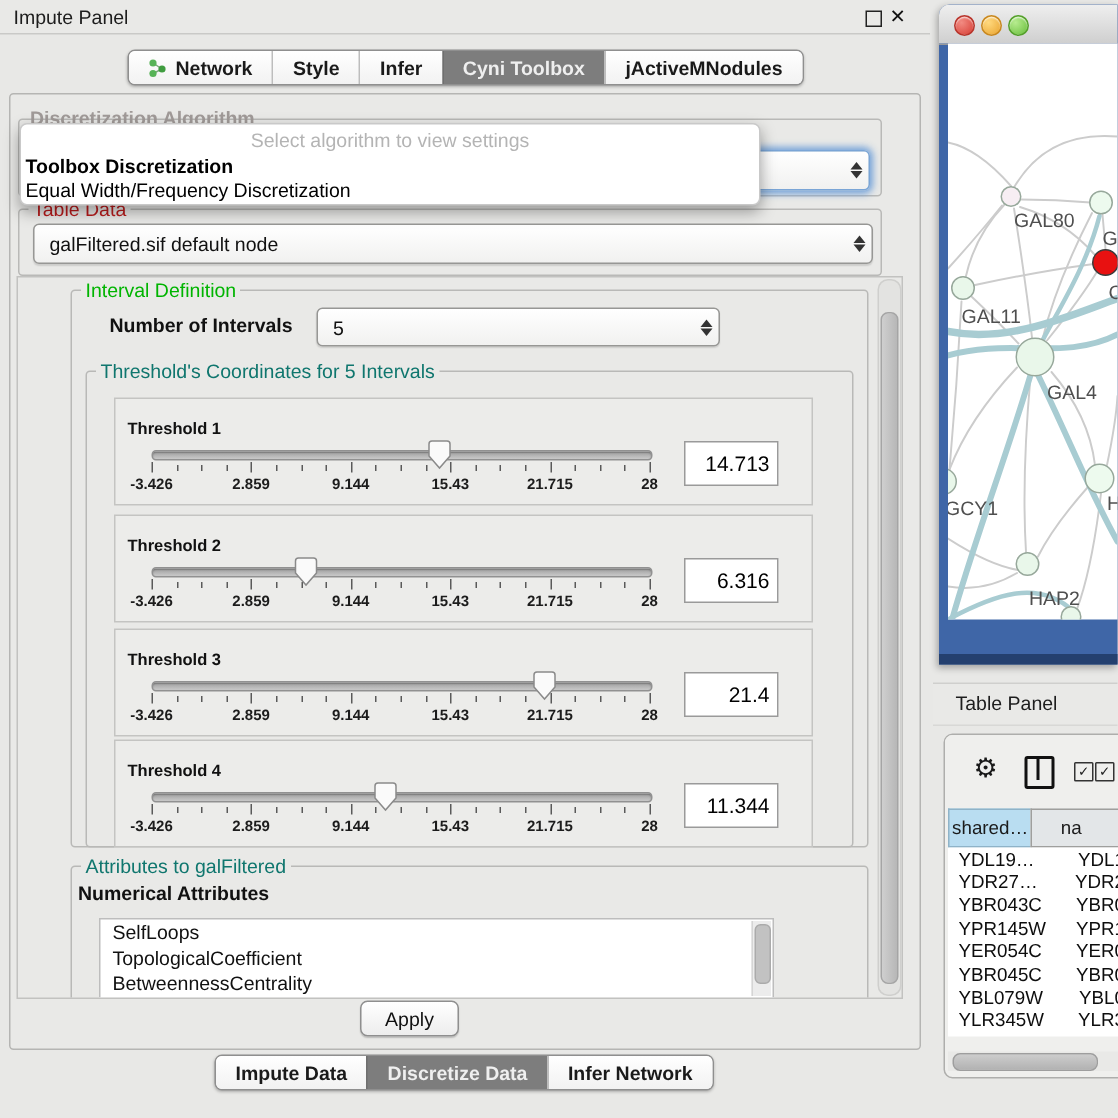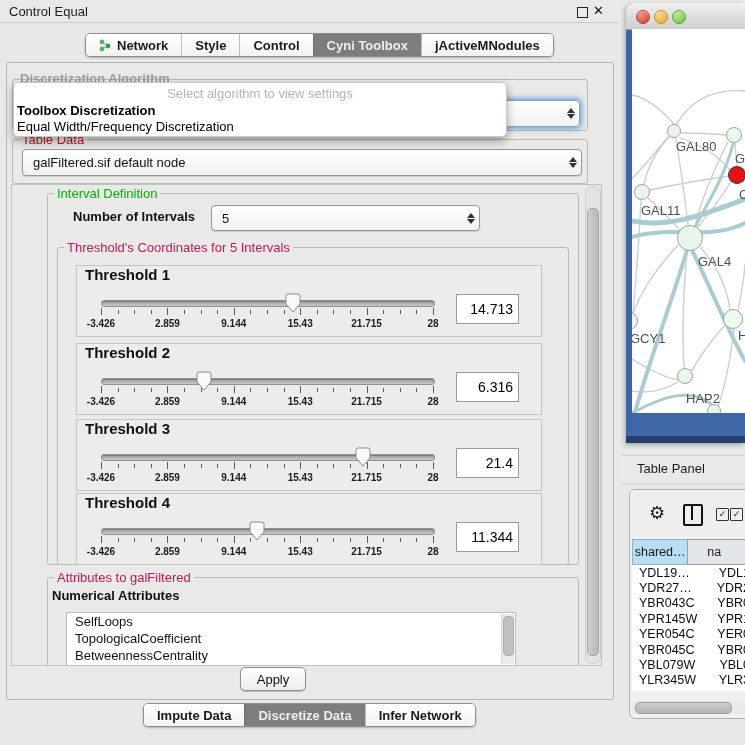--- a/index.html
+++ b/index.html
@@ -16,21 +16,21 @@
   .seg{display:flex;align-items:center;padding:0 13px;font-size:13px;font-weight:bold;color:#1a1a1a;
     border-left:1px solid #bdbdbd;background:linear-gradient(#ffffff,#f2f2f2);white-space:nowrap;}
   .seg:first-child{border-left:none;}
   .seg.selected{background:#7d7d7d;color:#efefef;border-left-color:#6f6f6f;}
   .seg .neticon{margin-right:6px;}
   #content-panel{left:6px;top:62px;width:606px;height:636px;border:1px solid #b5b5b3;
     border-radius:3px;background:#e9e9e7;}
   .groupbox{position:absolute;border:1px solid #b9b9b7;border-radius:3px;}
   .legend{position:absolute;top:-8px;left:6px;background:#e9e9e7;padding:0 3px;font-size:13px;}
   .legend.green{color:#00b400;}
-  .legend.blue{color:#be185d;}
+  .legend.blue{color:#0f766e;}
   .legend.plain{color:#b91c1c;}
   .combo{position:absolute;background:linear-gradient(#ffffff,#f1f1f0);border:1px solid #979795;
     border-radius:4px;display:flex;align-items:center;font-size:13px;color:#111;
     box-shadow:0 1px 1px rgba(0,0,0,.12);}
   .combo .val{padding-left:10px;flex:1;white-space:nowrap;overflow:hidden;}
   .stepper{width:16px;display:flex;flex-direction:column;align-items:center;justify-content:center;gap:1px;}
   .stepper i{width:0;height:0;border-left:4px solid transparent;border-right:4px solid transparent;}
   .stepper .up{border-bottom:5px solid #333;}
   .stepper .dn{border-top:5px solid #333;}
   
@@ -42,21 +42,21 @@
   #algo-hint{position:absolute;left:0;right:0;top:3px;text-align:center;font-size:13px;color:#b4b4b4;}
   .algo-opt{position:absolute;left:3px;font-size:13px;color:#000;white-space:nowrap;}
   
   #settings-viewport{left:11px;top:184px;width:589px;height:480px;border:1px solid #c2c2c0;
     background:#e9e9e7;overflow:hidden;}
   #v-scrollbar{left:585px;top:186px;width:14px;height:476px;background:#e3e3e1;border:1px solid #cfcfcd;border-radius:7px;z-index:9;}
   #v-thumb{position:absolute;left:1px;top:21px;width:10px;height:446px;border-radius:5px;
     background:linear-gradient(90deg,#cfcfcf,#b7b7b7);border:1px solid #a5a5a5;}
   .threshold-box{position:absolute;left:64px;width:464px;height:70px;background:#ececea;
     border:1px solid #c4c4c2;}
-  .th-label{position:absolute;left:8px;top:0;font-size:15px;font-weight:bold;color:#111;}
+  .th-label{position:absolute;left:8px;top:14px;font-size:11px;font-weight:bold;color:#111;}
   .slider{position:absolute;left:24px;top:26px;width:332px;height:42px;}
   .track{position:absolute;left:0;top:8px;width:100%;height:5px;border-radius:3px;
     background:linear-gradient(#9d9d9d,#c9c9c9);border:1px solid #919191;box-shadow:inset 0 1px 1px rgba(0,0,0,.25);}
   .thumb{position:absolute;top:1px;width:16px;height:20px;}
   .ticks{position:absolute;left:0;top:16px;width:100%;height:9px;}
   .tick{position:absolute;top:0;width:1px;background:#5a5a5a;}
   .tick.major{height:7px;}
   .tick.minor{height:4px;top:2px;}
   .tick-labels{position:absolute;left:0;top:26px;width:100%;height:12px;}
   .tick-lab{position:absolute;transform:translateX(-50%);font-size:10px;font-weight:bold;color:#1c1c1c;white-space:nowrap;}
@@ -101,41 +101,41 @@
   .trow .c1{width:76px;padding-left:7px;white-space:nowrap;overflow:hidden;}
   .trow .c2{padding-left:9px;white-space:nowrap;}
   #tp-hscroll{position:absolute;left:2px;top:211px;right:0;height:13px;background:#e9e9e7;}
   #tp-hthumb{position:absolute;left:3px;top:1px;width:95px;height:10px;border-radius:5px;
     background:linear-gradient(#cdcdcd,#b2b2b2);border:1px solid #9e9e9e;}
 </style>
 </head>
 <body>
 
 <div class="abs" id="cp-titlebar"></div>
-<span class="abs" id="cp-title">Control Equal</span>
+<span class="abs" id="cp-title">Impute Panel</span>
 <div class="abs" id="cp-float"></div>
 <span class="abs" id="cp-close">✕</span>
 
 <div class="abs" id="top-tabs" style="left:85px;top:33px;">
     <div class="seg-bar">
       <div class="seg">
         <svg width="12" height="13" class="neticon">
           <line x1="3" y1="3" x2="9" y2="7" stroke="#7aa87a" stroke-width="1"></line>
           <line x1="3" y1="10" x2="9" y2="7" stroke="#7aa87a" stroke-width="1"></line>
           <circle cx="3" cy="3" r="2.4" fill="#57b357"></circle>
           <circle cx="3" cy="10" r="2.4" fill="#57b357"></circle>
           <circle cx="9" cy="7" r="2.4" fill="#3f9c3f"></circle>
         </svg>
         <span>Network</span>
       </div>
       <div class="seg">
         <span>Style</span>
       </div>
       <div class="seg">
-        <span>Control</span>
+        <span>Infer</span>
       </div>
       <div class="seg selected">
         <span>Cyni Toolbox</span>
       </div>
       <div class="seg">
         <span>jActiveMNodules</span>
       </div>
     </div>
   </div>
 

